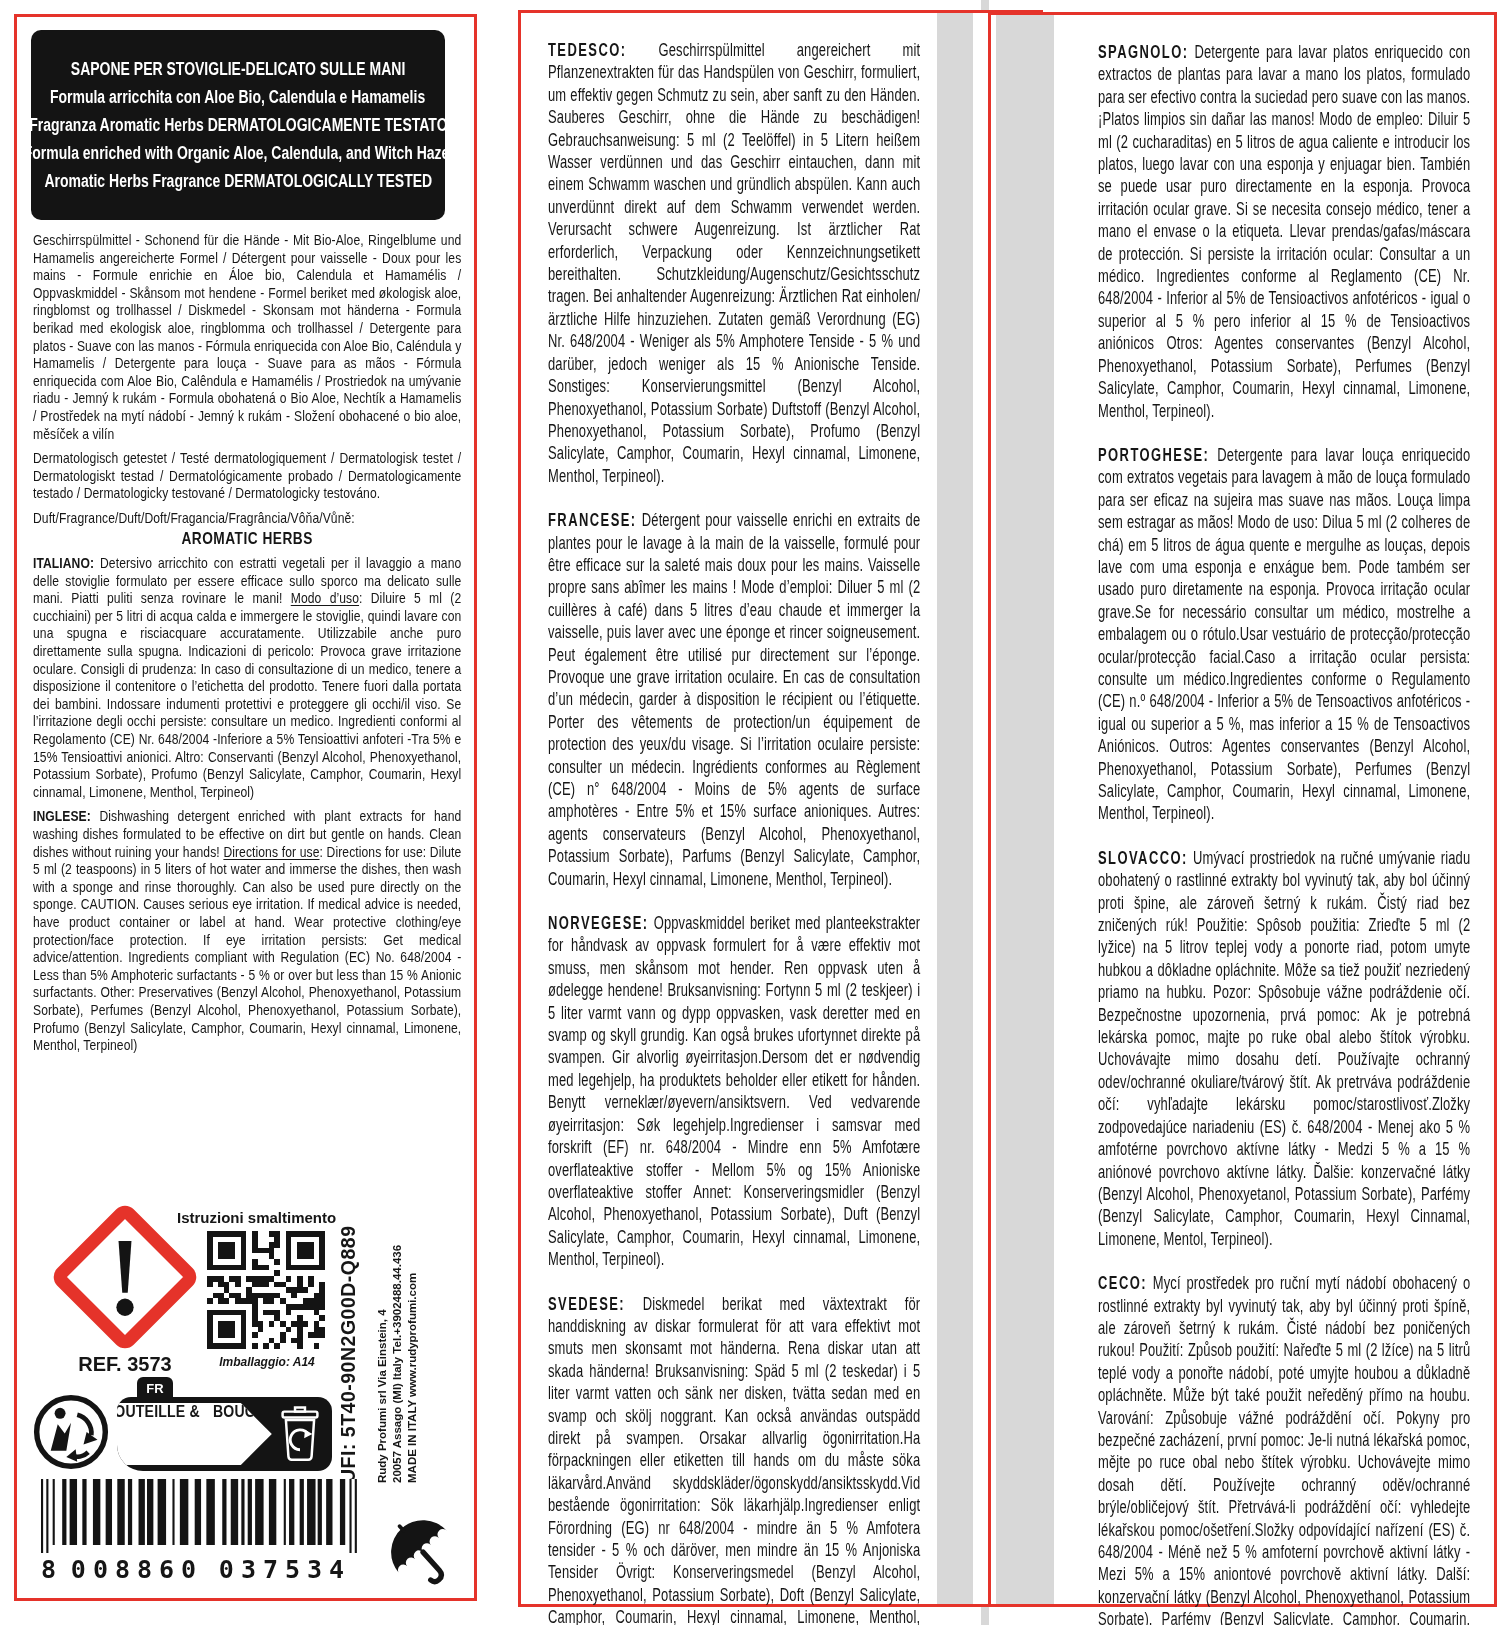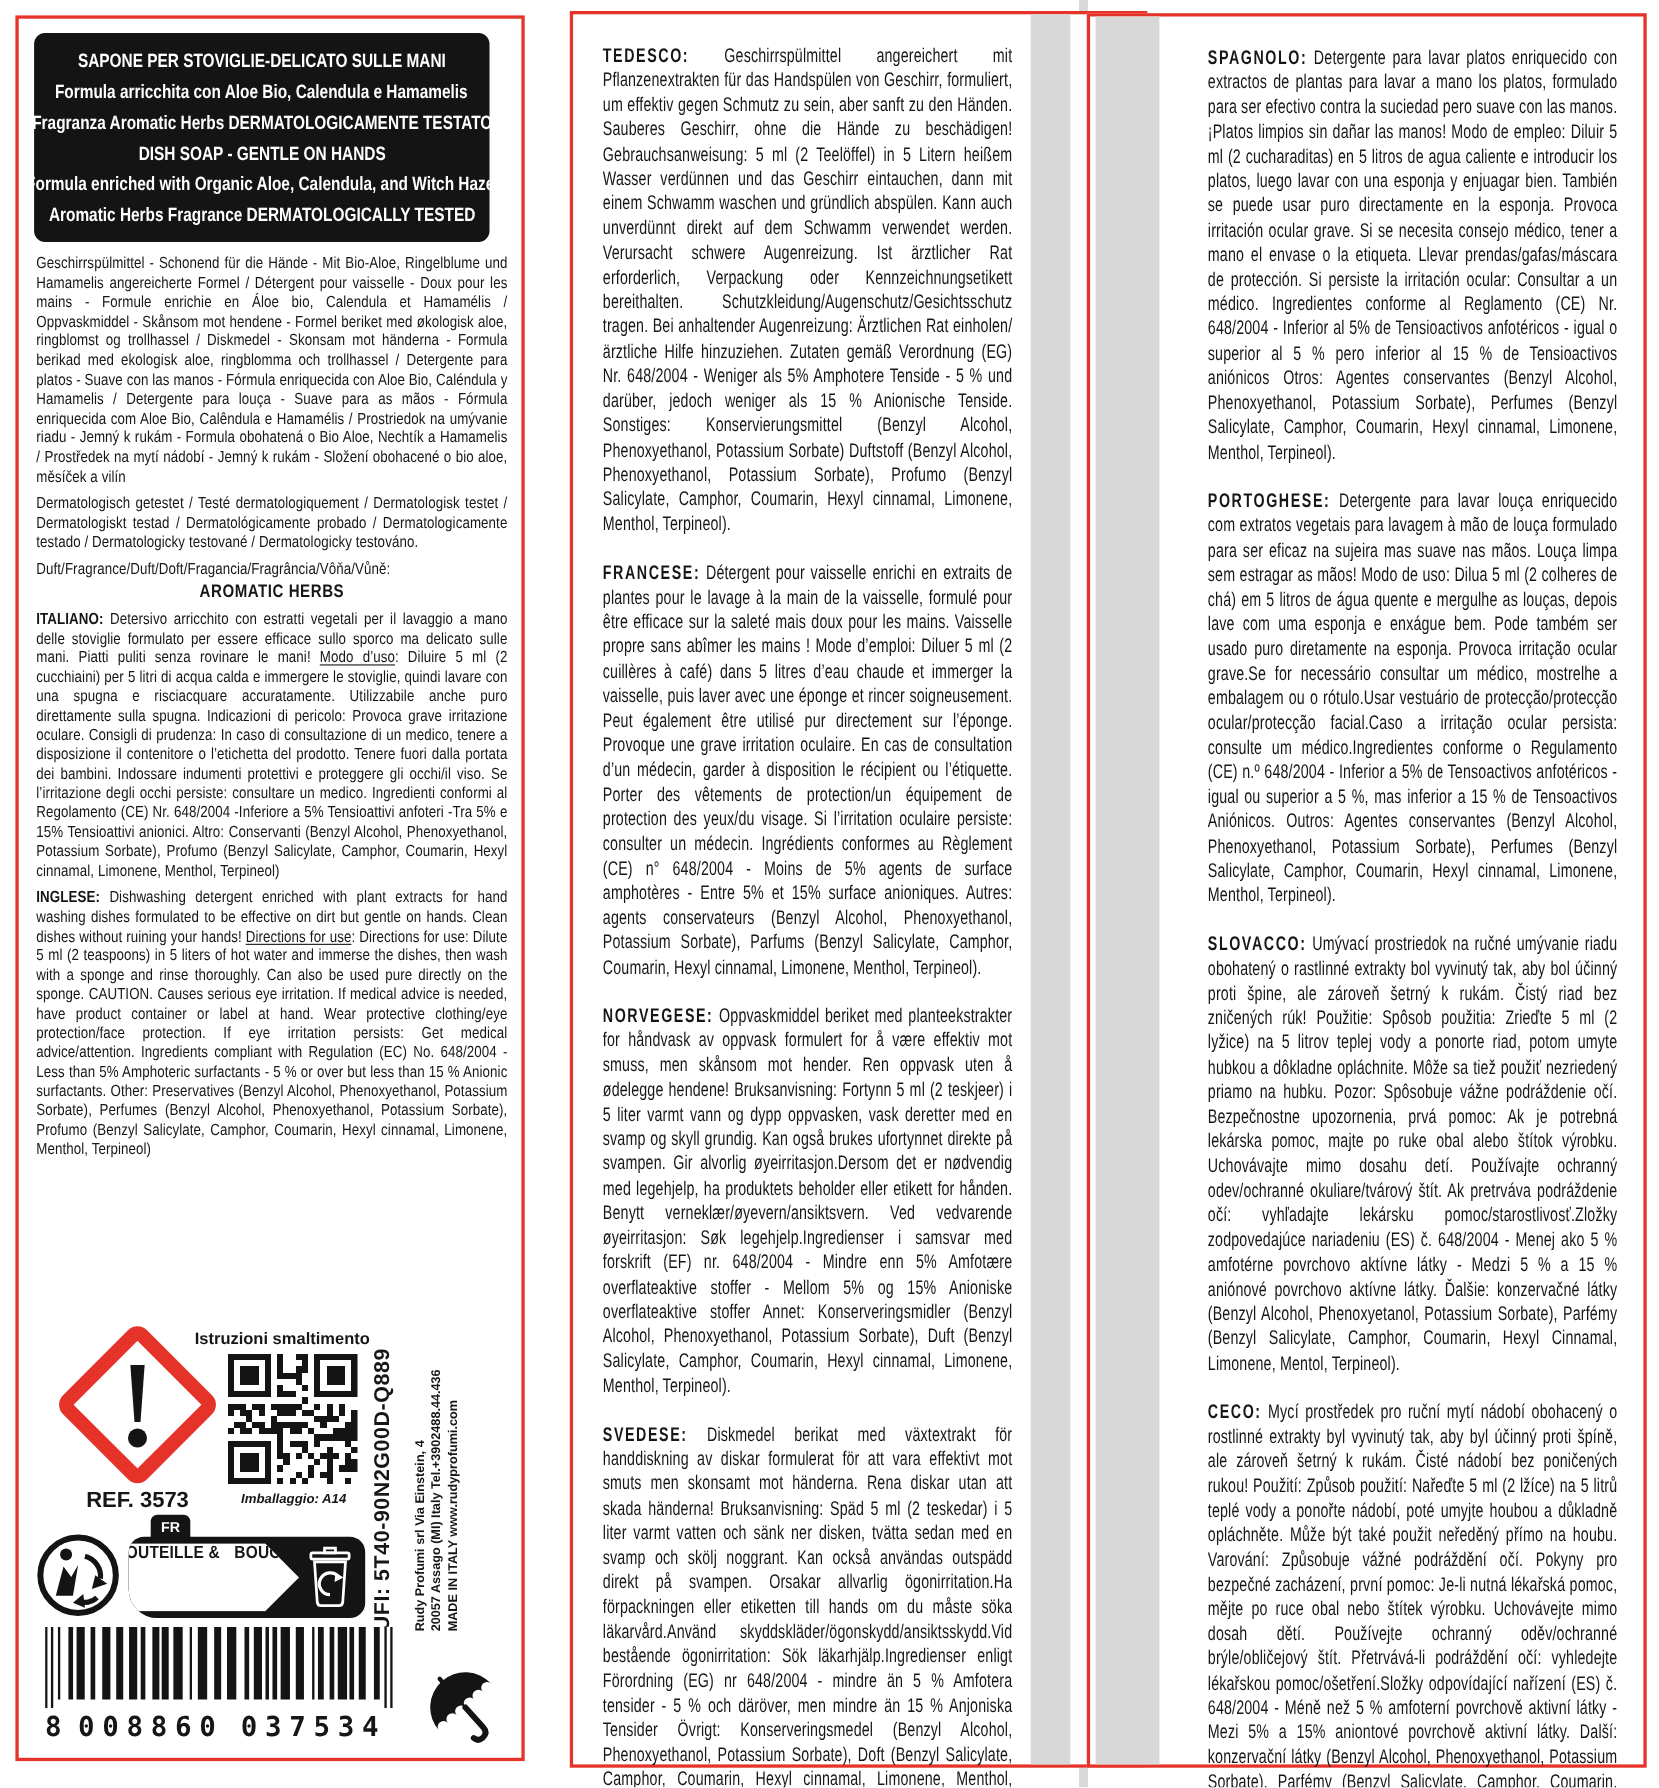--- a/index.html
+++ b/index.html
@@ -77,23 +77,20 @@
       <div class="tline">
           <span>SAPONE PER STOVIGLIE-DELICATO SULLE MANI</span>
         </div>
       <div class="tline">
           <span>Formula arricchita con Aloe Bio, Calendula e Hamamelis</span>
         </div>
       <div class="tline">
           <span>Fragranza Aromatic Herbs DERMATOLOGICAMENTE TESTATO</span>
         </div>
       <div class="tline">
-          <span>DISH SOAP - GENTLE ON HANDS</span>
-        </div>
-      <div class="tline">
           <span>Formula enriched with Organic Aloe, Calendula, and Witch Hazel</span>
         </div>
       <div class="tline">
           <span>Aromatic Herbs Fragrance DERMATOLOGICALLY TESTED</span>
         </div>
     </div>
 
     <div class="left-text">
       <p>Geschirrspülmittel - Schonend für die Hände - Mit Bio-Aloe, Ringelblume und Hamamelis angereicherte Formel / Détergent pour vaisselle - Doux pour les mains - Formule enrichie en Áloe bio, Calendula et Hamamélis / Oppvaskmiddel - Skånsom mot hendene - Formel beriket med økologisk aloe, ringblomst og trollhassel / Diskmedel - Skonsam mot händerna - Formula berikad med ekologisk aloe, ringblomma och trollhassel / Detergente para platos - Suave con las manos - Fórmula enriquecida con Aloe Bio, Caléndula y Hamamelis / Detergente para louça - Suave para as mãos - Fórmula enriquecida com Aloe Bio, Calêndula e Hamamélis / Prostriedok na umývanie riadu - Jemný k rukám - Formula obohatená o Bio Aloe, Nechtík a Hamamelis / Prostředek na mytí nádobí - Jemný k rukám - Složení obohacené o bio aloe, měsíček a vilín</p>
       <p>Dermatologisch getestet / Testé dermatologiquement / Dermatologisk testet / Dermatologiskt testad / Dermatológicamente probado / Dermatologicamente testado / Dermatologicky testované / Dermatologicky testováno.</p>

